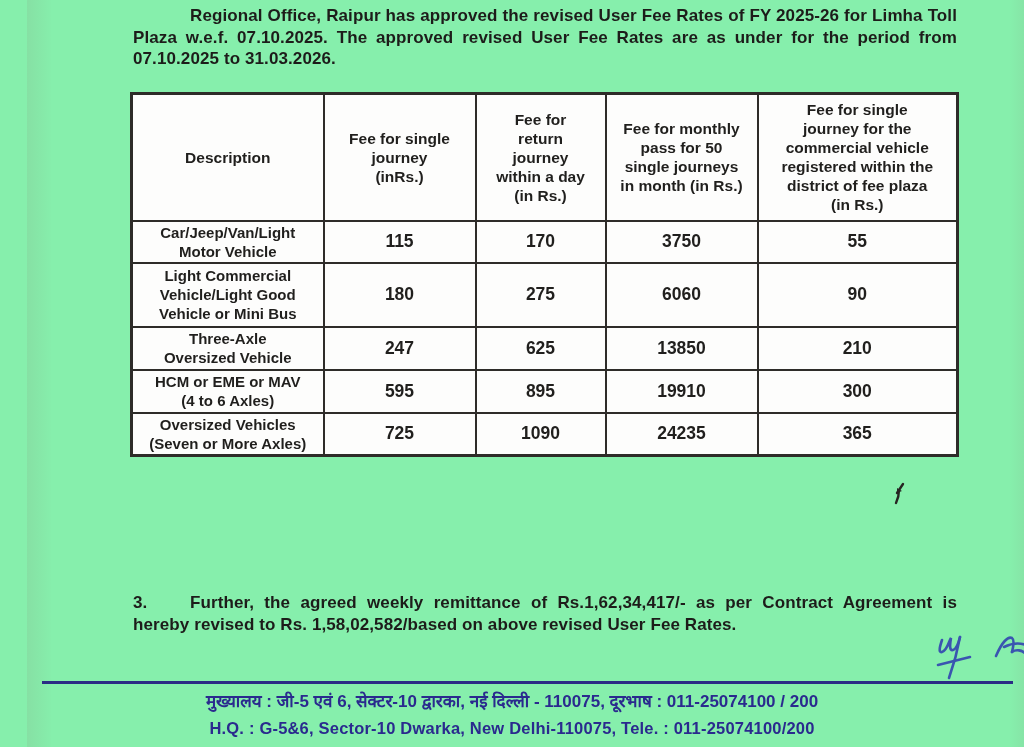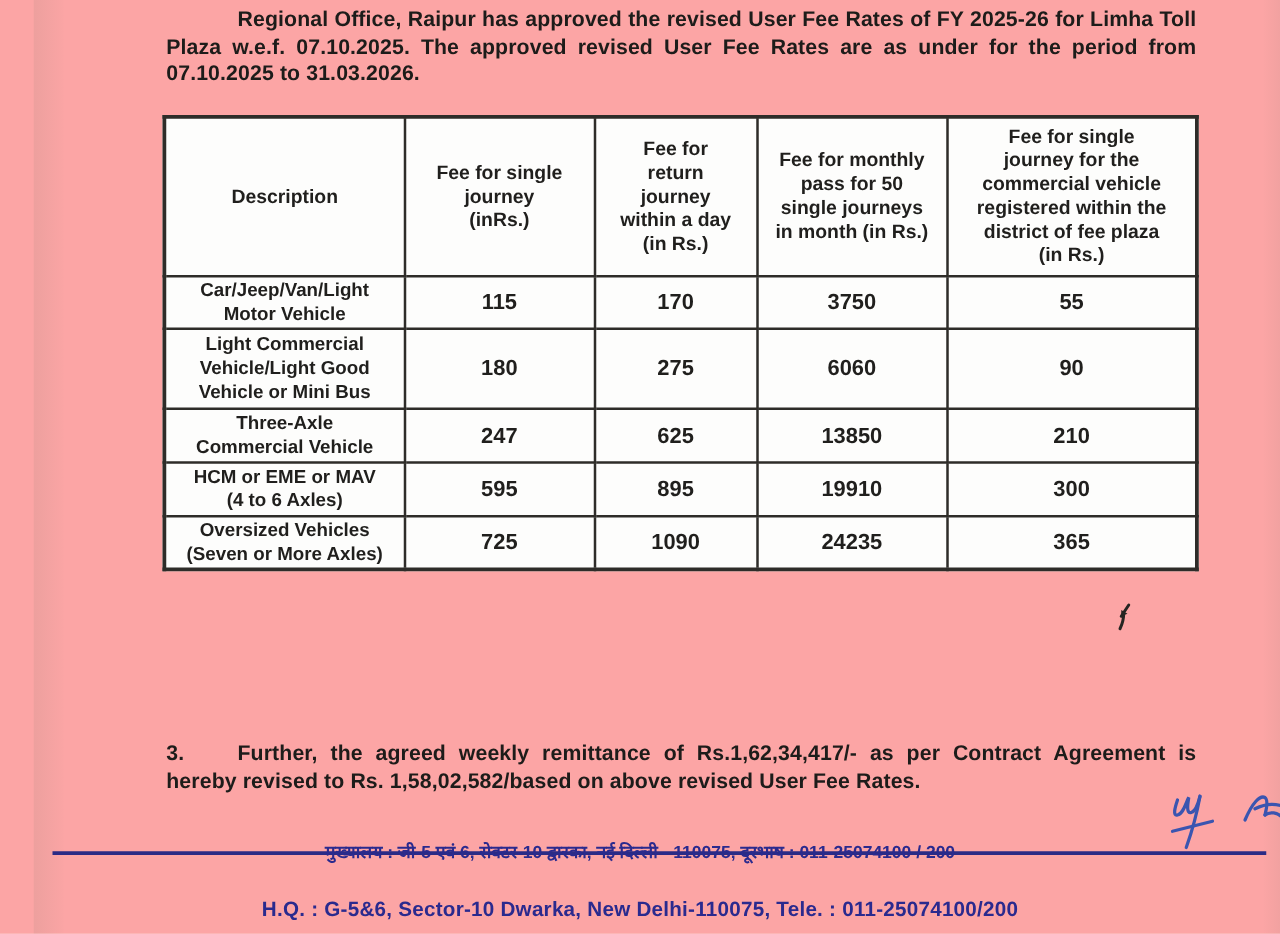--- a/index.html
+++ b/index.html
@@ -1,21 +1,21 @@
 <!DOCTYPE html>
 <html><head>
 <meta charset="utf-8">
 <style>
   * { margin:0; padding:0; box-sizing:border-box; }
   html,body { width:1024px; height:747px; }
   body { font-family:"Liberation Sans", sans-serif; }
 
   .page {
     position:relative; width:1024px; height:747px;
-    background:#fca5a5; overflow:hidden;
+    background:#86efac; overflow:hidden;
     color:#1d1c1a; font-weight:700;
   }
   
   .scan-band-left {
     position:absolute; left:27px; top:0; width:24px; height:100%;
     background:linear-gradient(90deg, rgba(135,125,110,0.13), rgba(135,125,110,0.01));
   }
   .scan-band-right {
     position:absolute; right:0; top:0; width:14px; height:100%;
     background:linear-gradient(270deg, rgba(135,125,110,0.09), rgba(135,125,110,0.0));
@@ -51,21 +51,21 @@
   col.c1{width:192px;} col.c2{width:152px;} col.c3{width:130px;}
   col.c4{width:152px;} col.c5{width:200px;}
 
   .pen-tick { position:absolute; left:890px; top:481px; }
   .signature { position:absolute; left:930px; top:628px; }
 
   .footer-rule { position:absolute; left:42px; top:681px; width:971px; height:3px;
                  background:#2b2b85; }
   .footer-line { position:absolute; left:0; width:1024px; text-align:center;
                  color:#2a2a8e; font-weight:700; }
-  .footer-hi { top:668px; font-size:14px; line-height:27px; }
+  .footer-hi { top:688px; font-size:17px; line-height:27px; }
   .footer-en { top:716px; font-size:16.5px; line-height:24px; letter-spacing:0.2px; }
 </style>
 </head>
 <body>
 
 <div class="page">
 
   <div class="scan-band-left"></div>
   <div class="scan-band-right"></div>
 
@@ -115,21 +115,21 @@
         <td class="desc">Light Commercial
 Vehicle/Light Good
 Vehicle or Mini Bus</td>
         <td>180</td>
         <td>275</td>
         <td>6060</td>
         <td>90</td>
       </tr>
       <tr>
         <td class="desc">Three-Axle
-Commercial Vehicle</td>
+Oversized Vehicle</td>
         <td>247</td>
         <td>625</td>
         <td>13850</td>
         <td>210</td>
       </tr>
       <tr>
         <td class="desc">HCM or EME or MAV
 (4 to 6 Axles)</td>
         <td>595</td>
         <td>895</td>

